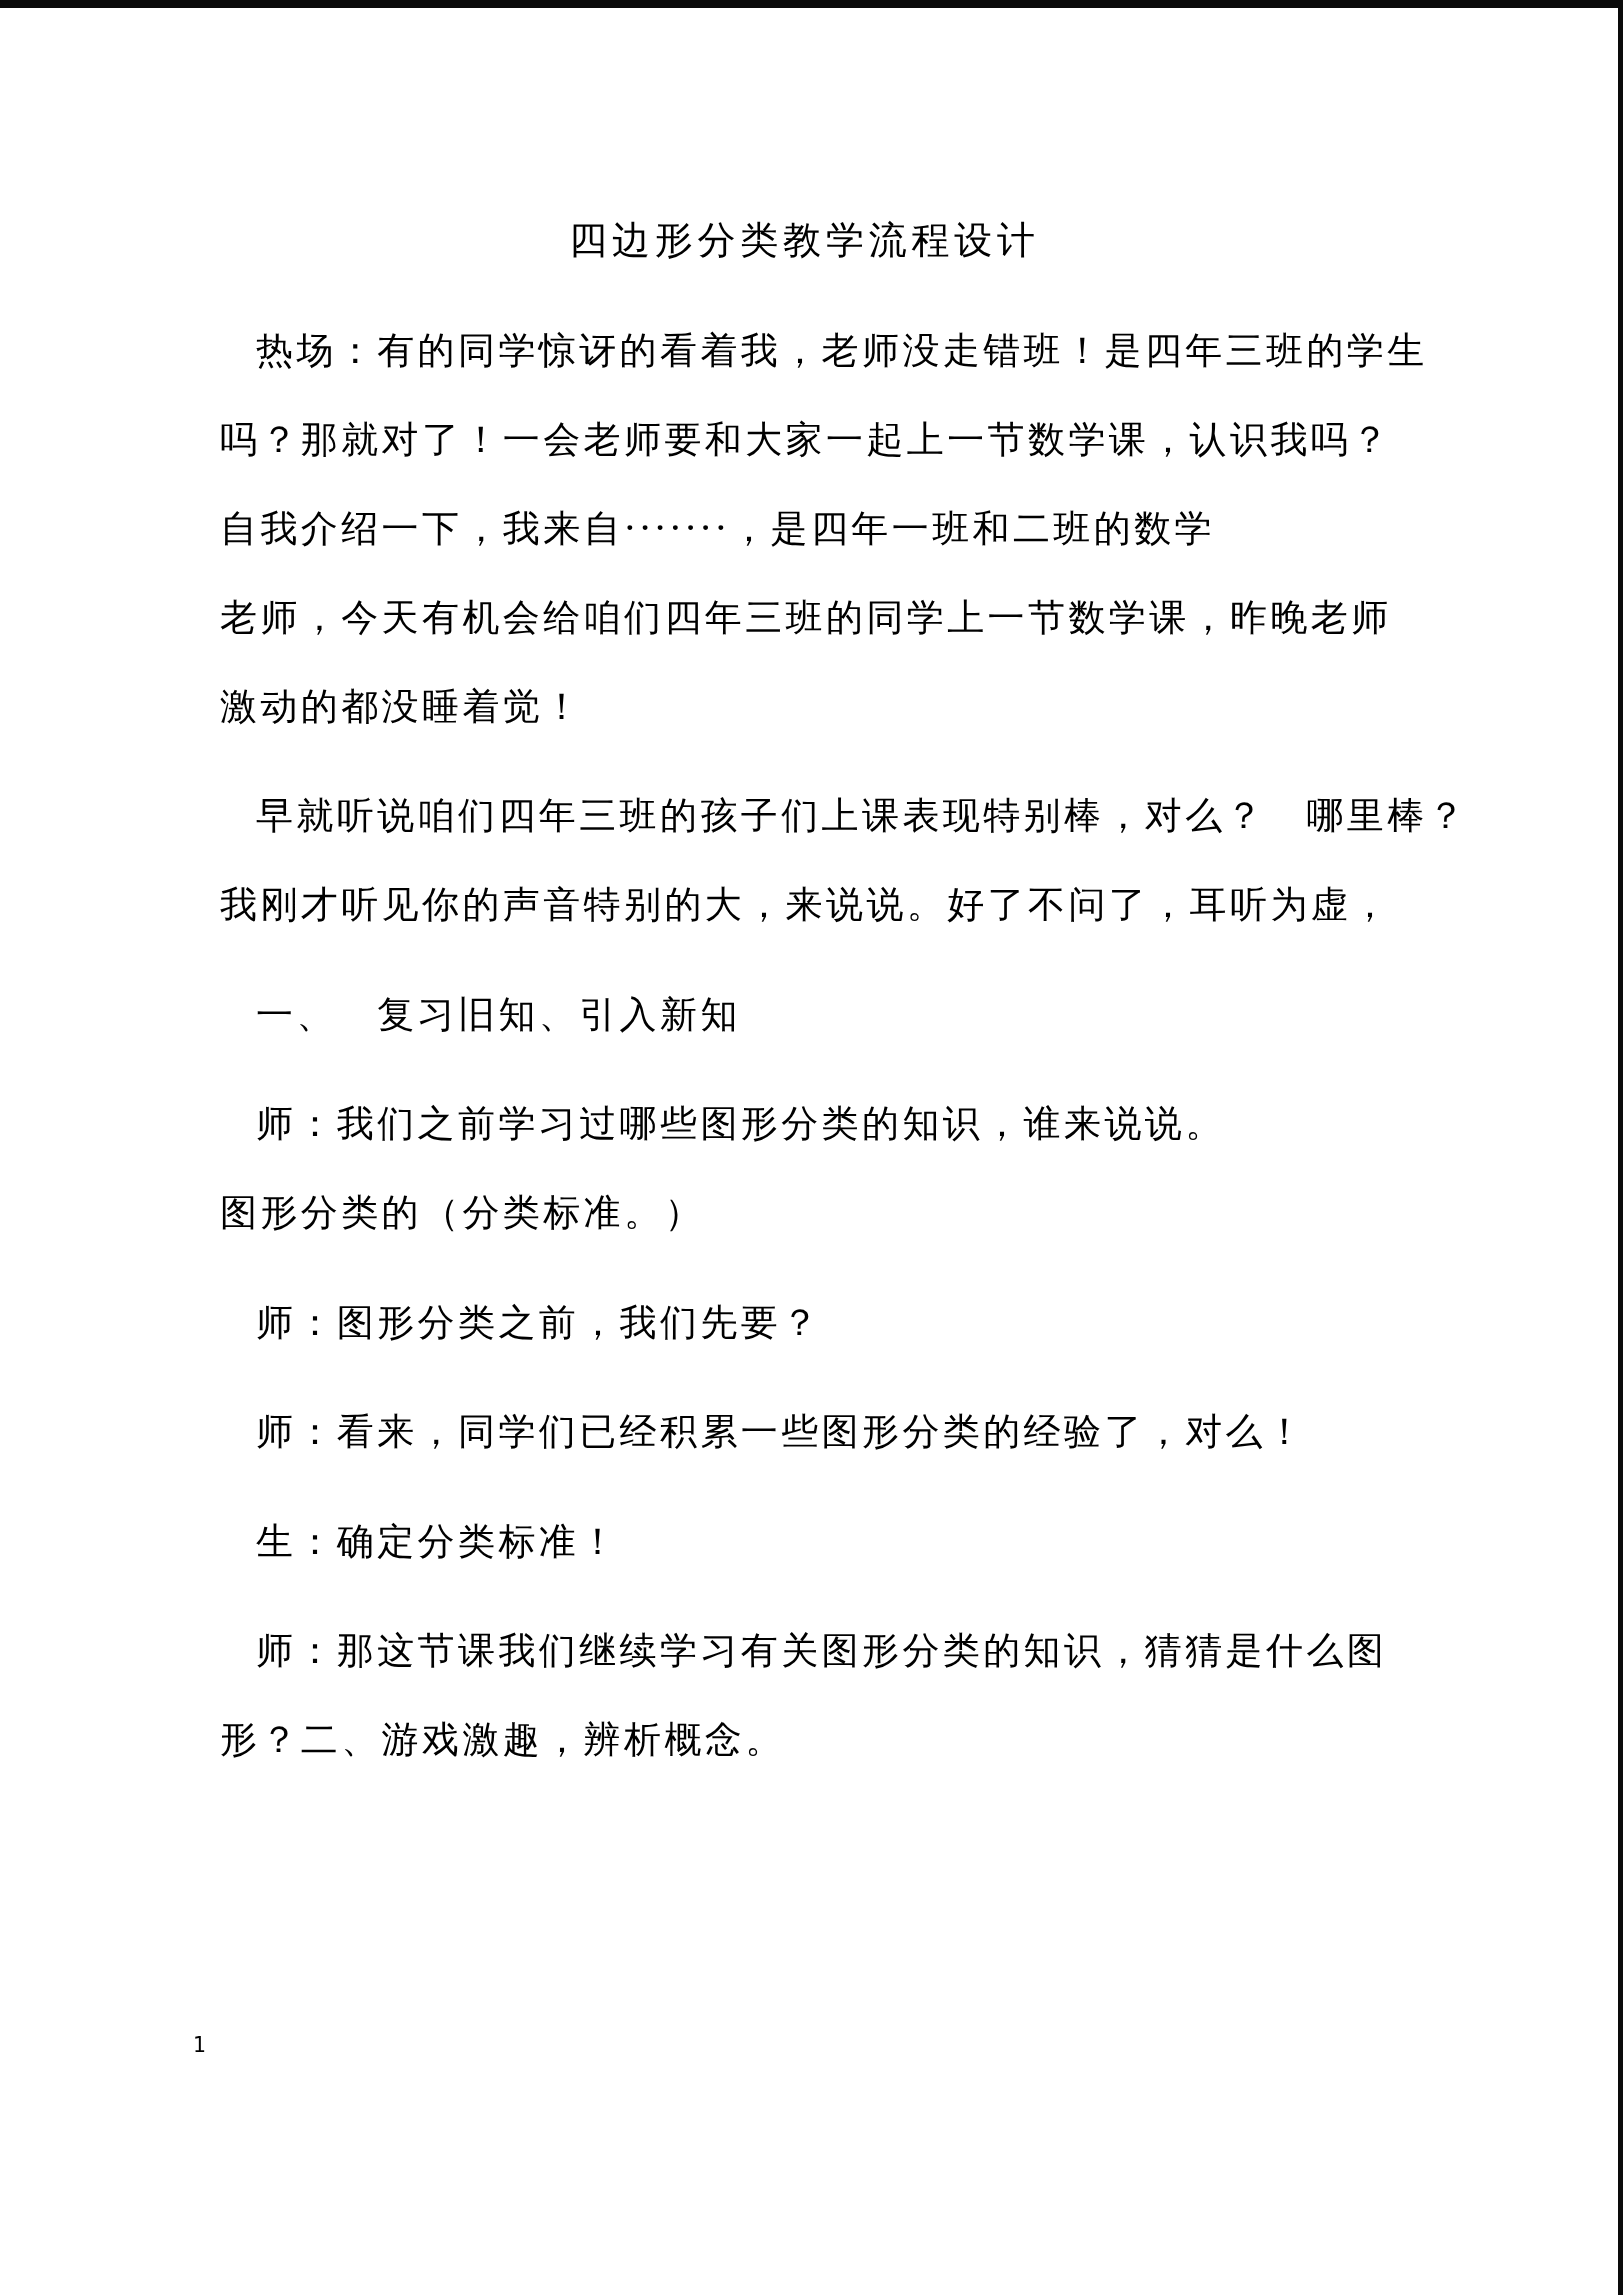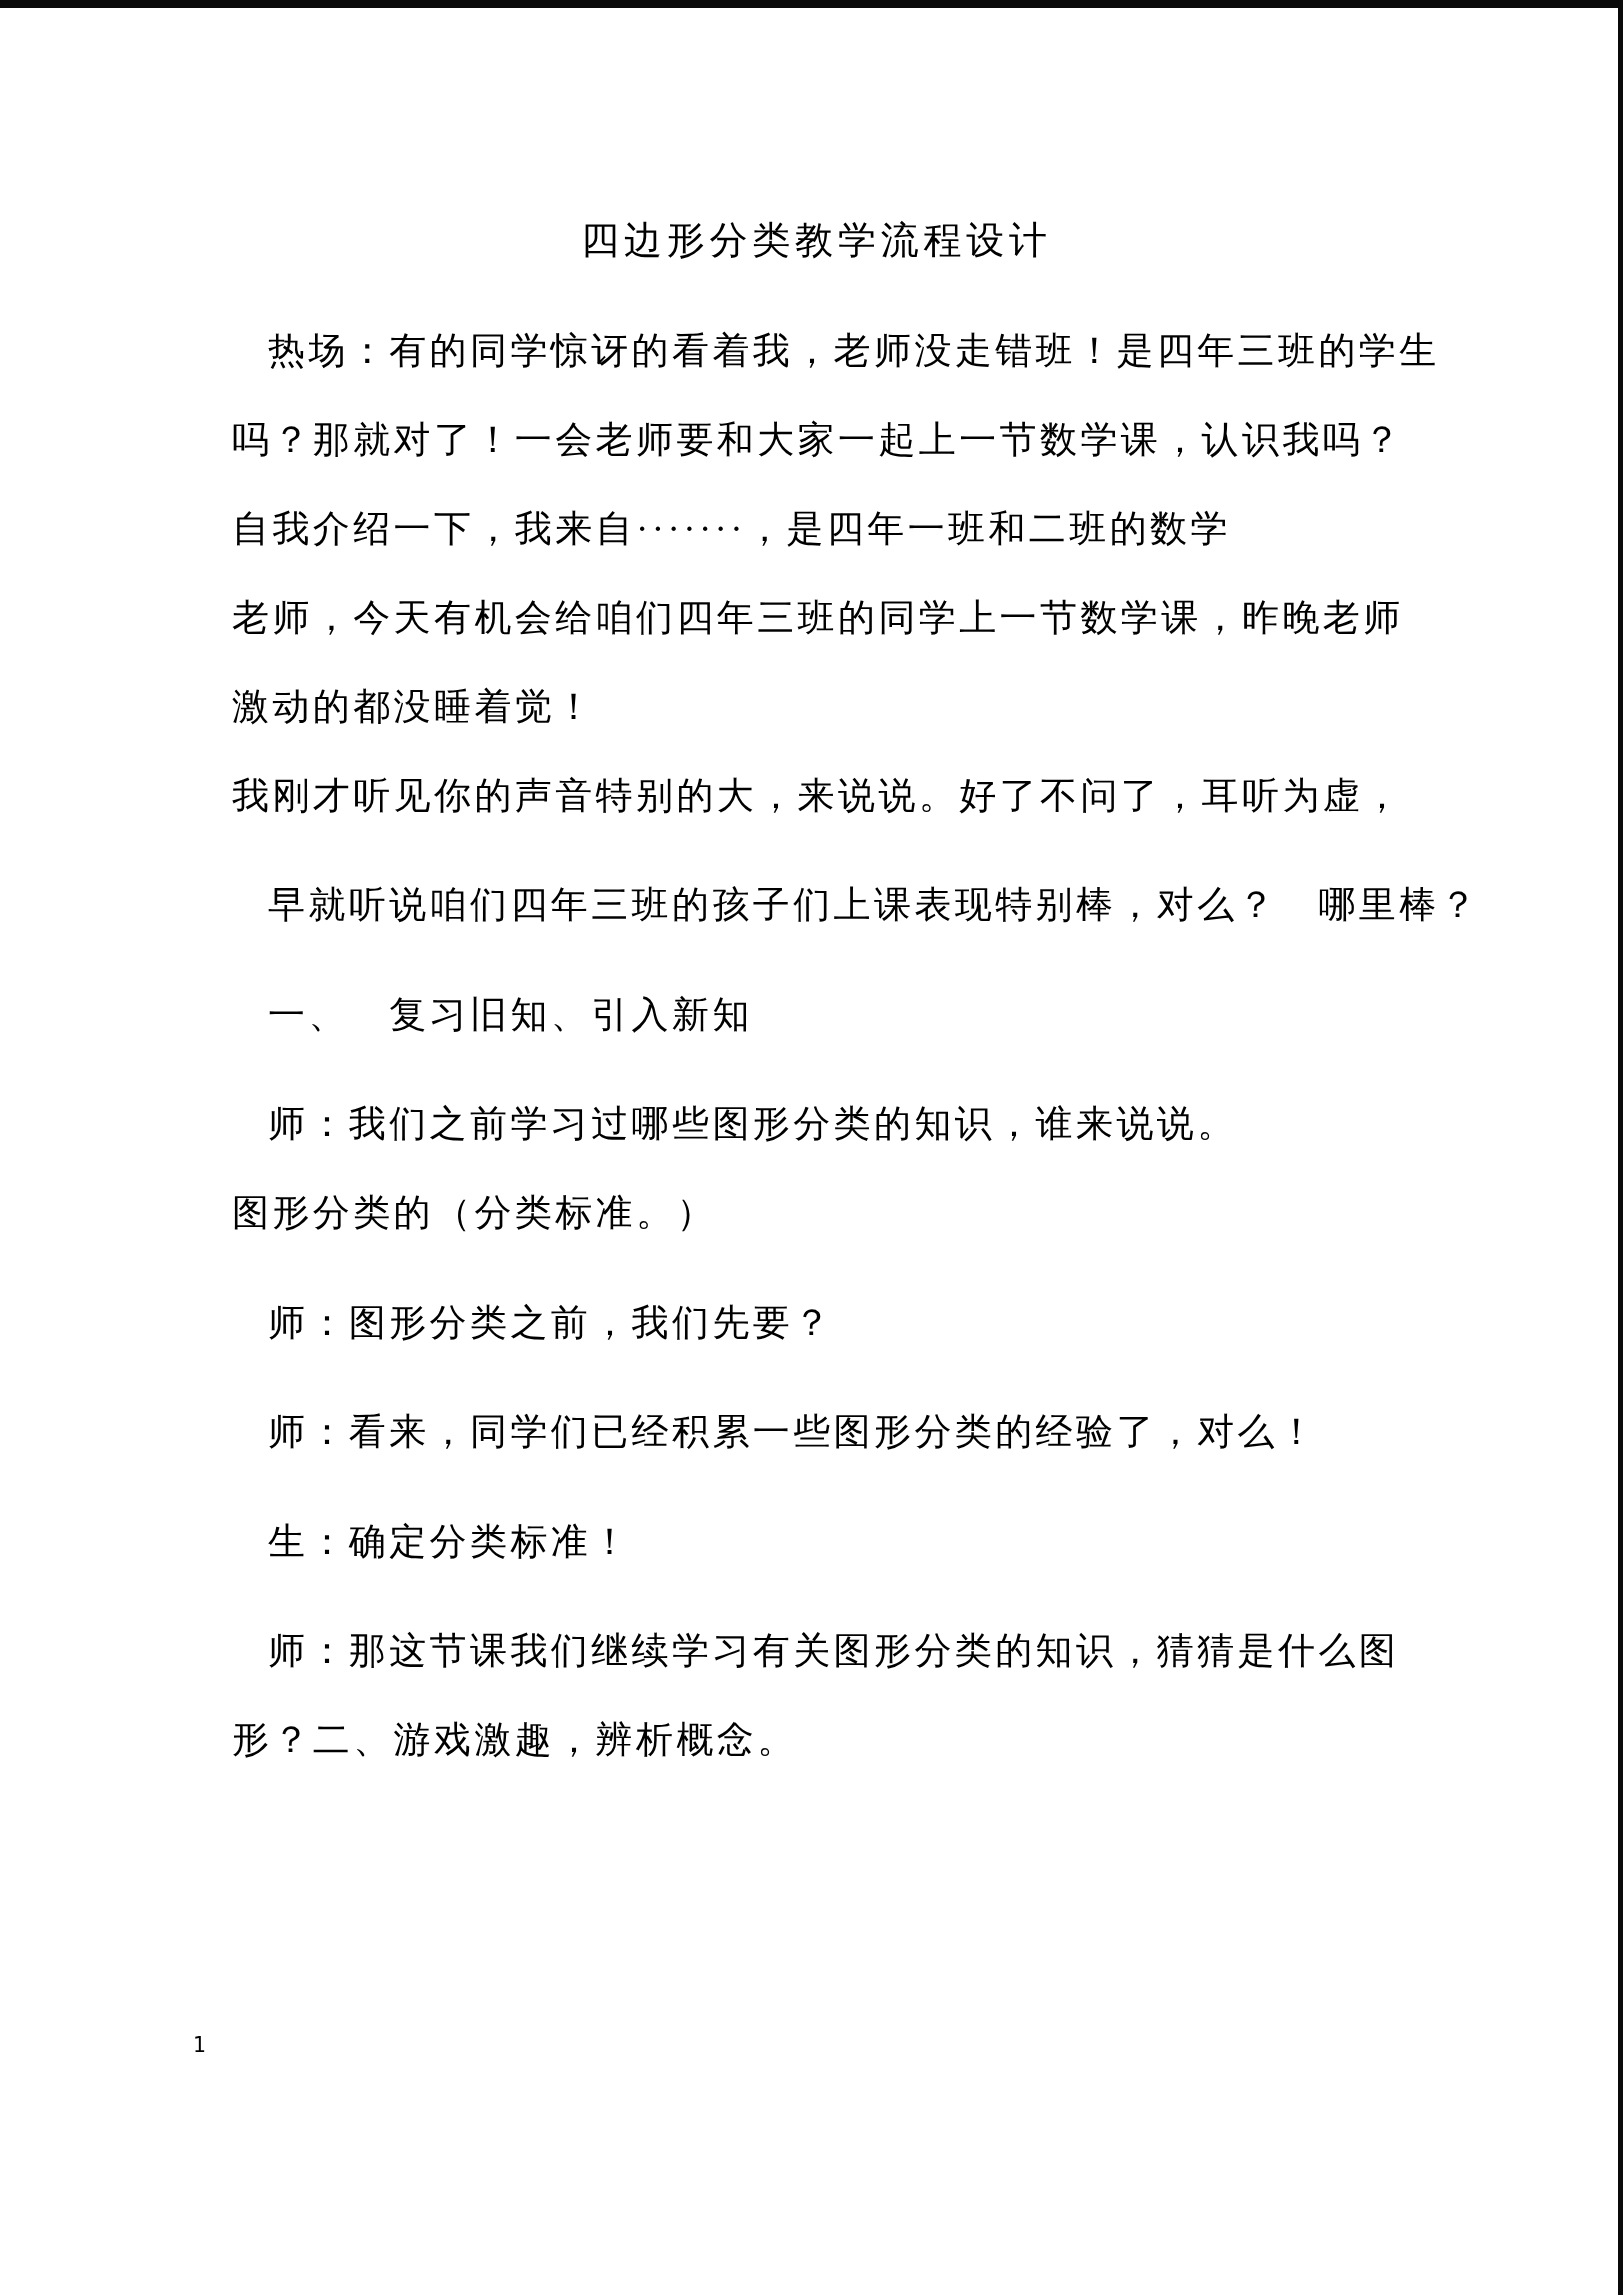--- a/index.html
+++ b/index.html
@@ -17,27 +17,26 @@
     width: 100%; height: 7.5px;
     background: #0a0a0a;
   }
   .border-right {
     position: absolute; top: 0; right: 0;
     width: 4.8px; height: 100%;
     background: #0a0a0a;
   }
   .content {
     position: absolute;
-    left: 232px;
+    left: 220px;
     top: 196px;
     width: 1169px;
     font-size: 37px;
     line-height: 89px;
     letter-spacing: 3.4px;
-    font-family: Liberation Serif, serif;
   }
   .title {
     font-size: 38px;
     letter-spacing: 4.8px;
     line-height: 89px;
     text-align: center;
     font-weight: normal;
     margin: 0;
   }
   .line {
@@ -63,22 +62,22 @@
 
   <div class="content">
     <div class="title">四边形分类教学流程设计</div>
 
     <div class="line p">热场：有的同学惊讶的看着我，老师没走错班！是四年三班的学生</div>
     <div class="line">吗？那就对了！一会老师要和大家一起上一节数学课，认识我吗？</div>
     <div class="line">自我介绍一下，我来自·······，是四年一班和二班的数学</div>
     <div class="line">老师，今天有机会给咱们四年三班的同学上一节数学课，昨晚老师</div>
     <div class="line">激动的都没睡着觉！</div>
 
+    <div class="line p">早就听说咱们四年三班的孩子们上课表现特别棒，对么？　哪里棒？</div>
     <div class="line">我刚才听见你的声音特别的大，来说说。好了不问了，耳听为虚，</div>
-    <div class="line p">早就听说咱们四年三班的孩子们上课表现特别棒，对么？　哪里棒？</div>
 
     <div class="line p">一、　复习旧知、引入新知</div>
 
     <div class="line p">师：我们之前学习过哪些图形分类的知识，谁来说说。</div>
 
     <div class="line">图形分类的（分类标准。）</div>
 
     <div class="line p">师：图形分类之前，我们先要？</div>
 
     <div class="line p">师：看来，同学们已经积累一些图形分类的经验了，对么！</div>

